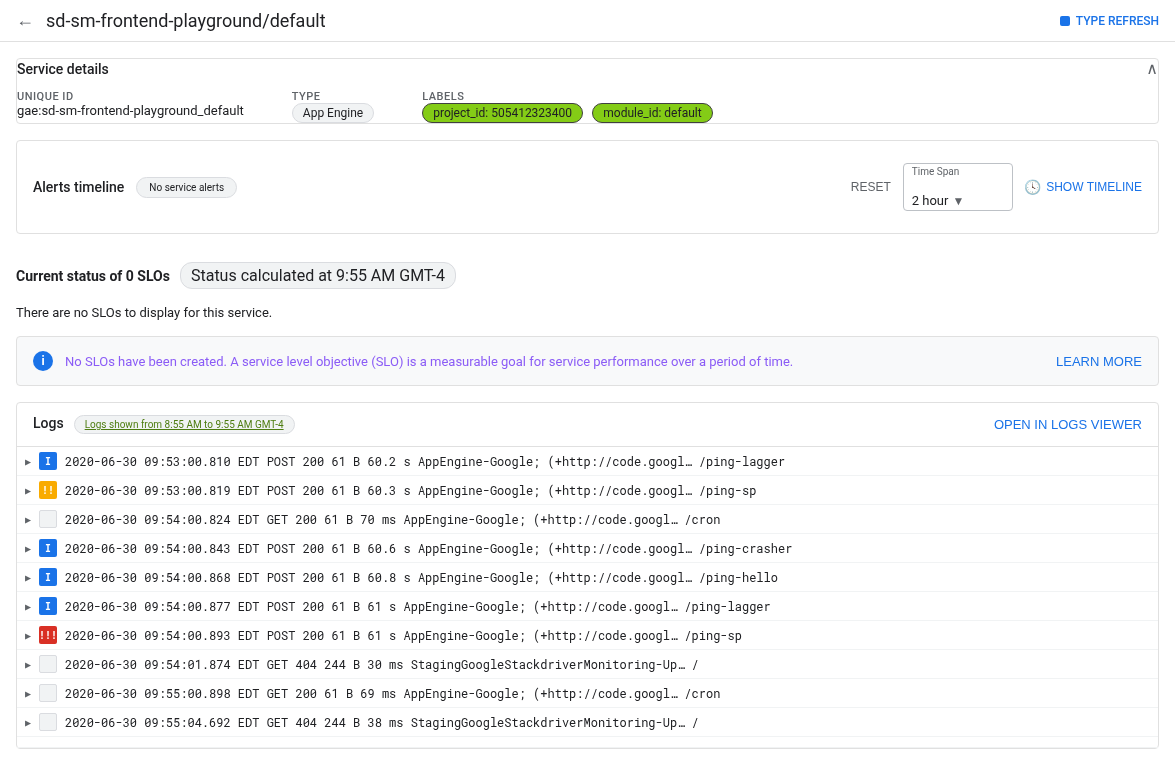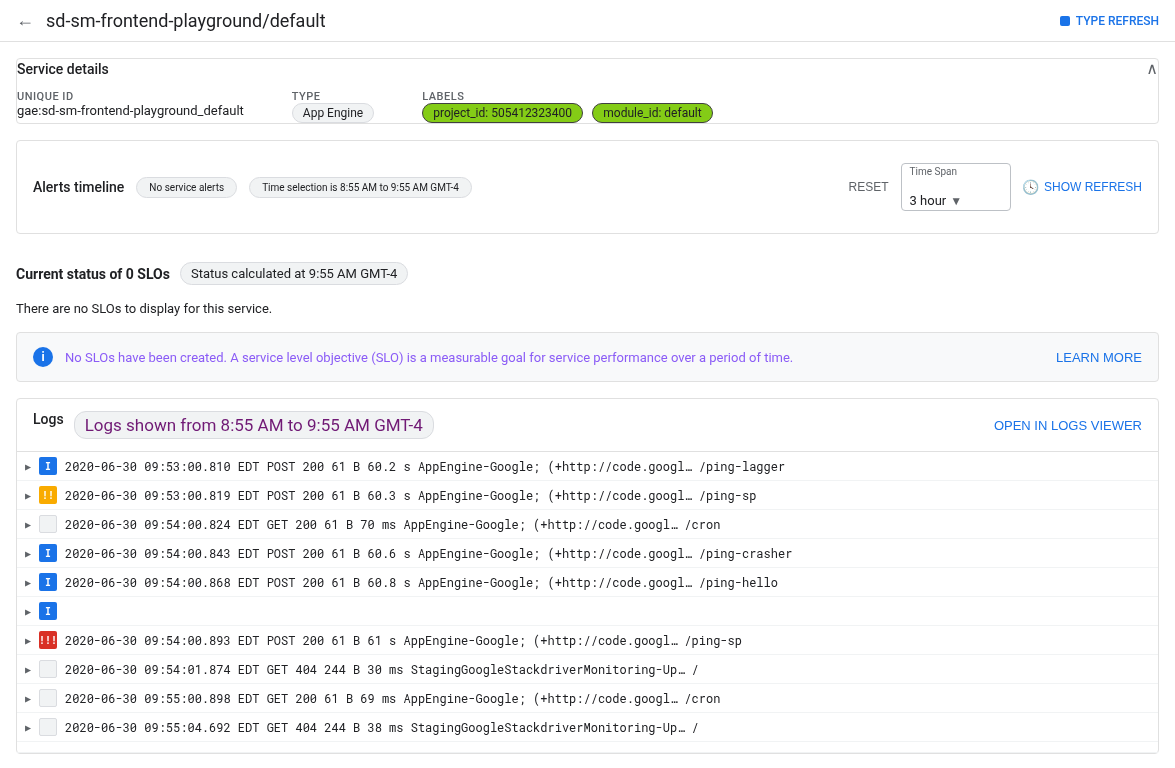--- a/index.html
+++ b/index.html
@@ -51,21 +51,21 @@
     .show-timeline-btn {
       display: flex; align-items: center; gap: 4px;
       background: none; border: none; color: #1a73e8; font-size: 12px; font-weight: 500; cursor: pointer;
     }
 
     
     .slo-header { display: flex; align-items: center; justify-content: space-between; padding: 12px 0 8px 0; }
     .slo-header-left { display: flex; align-items: center; gap: 10px; }
     .slo-title { font-size: 14px; font-weight: 700; }
     .status-pill {
-      padding: 3px 10px; border-radius: 12px; font-size: 13px;
+      padding: 3px 10px; border-radius: 12px; font-size: 16px;
       background: #f1f3f4; color: #202124; border: 1px solid #dadce0;
     }
     .create-slo-btn {
       background: #1a73e8; color: #fff; border: none; border-radius: 4px;
       padding: 8px 16px; font-size: 13px; font-weight: 500; cursor: pointer; letter-spacing: 0.5px;
     }
     .no-slo-text { font-size: 13px; color: #202124; padding: 8px 0 16px 0; }
 
     
     .info-banner {
@@ -80,21 +80,21 @@
       font-size: 12px; font-weight: 700; flex-shrink: 0;
     }
     .info-text { font-size: 13px; color: #8b5cf6; }
     .learn-more-btn { background: none; border: none; color: #1a73e8; font-size: 13px; font-weight: 500; cursor: pointer; white-space: nowrap; }
 
     
     .logs-section { border: 1px solid #e0e0e0; border-radius: 4px; }
     .logs-header { display: flex; align-items: center; justify-content: space-between; padding: 12px 16px; border-bottom: 1px solid #e0e0e0; }
     .logs-header-left { display: flex; align-items: flex-start; gap: 10px; }
     .logs-title { font-size: 14px; font-weight: 500; }
-    .logs-pill { padding: 3px 10px; border-radius: 12px; font-size: 17px; background: #f1f3f4; color: #701a75; border: 1px solid #dadce0; }
+    .logs-pill { padding: 3px 10px; border-radius: 12px; font-size: 10px; background: #f1f3f4; color: #4d7c0f; border: 1px solid #dadce0; text-decoration: underline; }
     .open-logs-btn { background: none; border: none; color: #1a73e8; font-size: 13px; font-weight: 500; cursor: pointer; }
 
     
     .log-row {
       display: flex; align-items: center; gap: 8px; padding: 5px 8px 5px 8px;
       border-bottom: 1px solid #f1f3f4; font-size: 12px; color: #202124;
       font-family: 'Roboto Mono', monospace, Arial, sans-serif;
     }
     .log-expand { color: #5f6368; cursor: pointer; font-size: 10px; flex-shrink: 0; }
     .log-severity {
@@ -154,32 +154,31 @@
           <span class="label-tag">module_id: default</span>
         </div>
       </div>
     </div>
   </div>
 
   <div style="border:1px solid #e0e0e0; border-radius:4px; padding:10px 16px; margin-bottom:16px;">
     <div class="alerts-section">
       <span class="section-title">Alerts timeline</span>
       <span class="pill">No service alerts</span>
-      <span class="pill">Time selection is 8:55 AM to 9:55 AM GMT-4</span>
       <button class="reset-btn">RESET</button>
       <div class="timespan-wrapper">
         <span class="timespan-wrapper-label">Time Span</span>
         <div class="timespan-row">
-          <span class="timespan-val">3 hour</span>
+          <span class="timespan-val">2 hour</span>
           <span class="dropdown-arrow">▼</span>
         </div>
       </div>
       <button class="show-timeline-btn">
         <span style="font-size:14px;">🕓</span>
-        <span>SHOW REFRESH</span>
+        <span>SHOW TIMELINE</span>
       </button>
     </div>
   </div>
 
   <div>
     <div class="slo-header">
       <div class="slo-header-left">
         <span class="slo-title">Current status of 0 SLOs</span>
         <span class="status-pill">Status calculated at 9:55 AM GMT-4</span>
       </div>
@@ -234,20 +233,21 @@
   </div>
         <div class="log-row">
     <span class="log-expand">▶</span>
     <span class="log-severity sev-info">I</span>
     <span class="log-text">2020-06-30 09:54:00.868 EDT  POST  200  61 B  60.8 s  AppEngine-Google; (+http://code.googl…   /ping-hello</span>
 
   </div>
         <div class="log-row">
     <span class="log-expand">▶</span>
     <span class="log-severity sev-info">I</span>
+    <span class="log-text">2020-06-30 09:54:00.877 EDT  POST  200  61 B  61 s    AppEngine-Google; (+http://code.googl…   /ping-lagger</span>
 
   </div>
         <div class="log-row">
     <span class="log-expand">▶</span>
     <span class="log-severity sev-error">!!!</span>
     <span class="log-text">2020-06-30 09:54:00.893 EDT  POST  200  61 B  61 s    AppEngine-Google; (+http://code.googl…   /ping-sp</span>
 
   </div>
         <div class="log-row">
     <span class="log-expand">▶</span>

